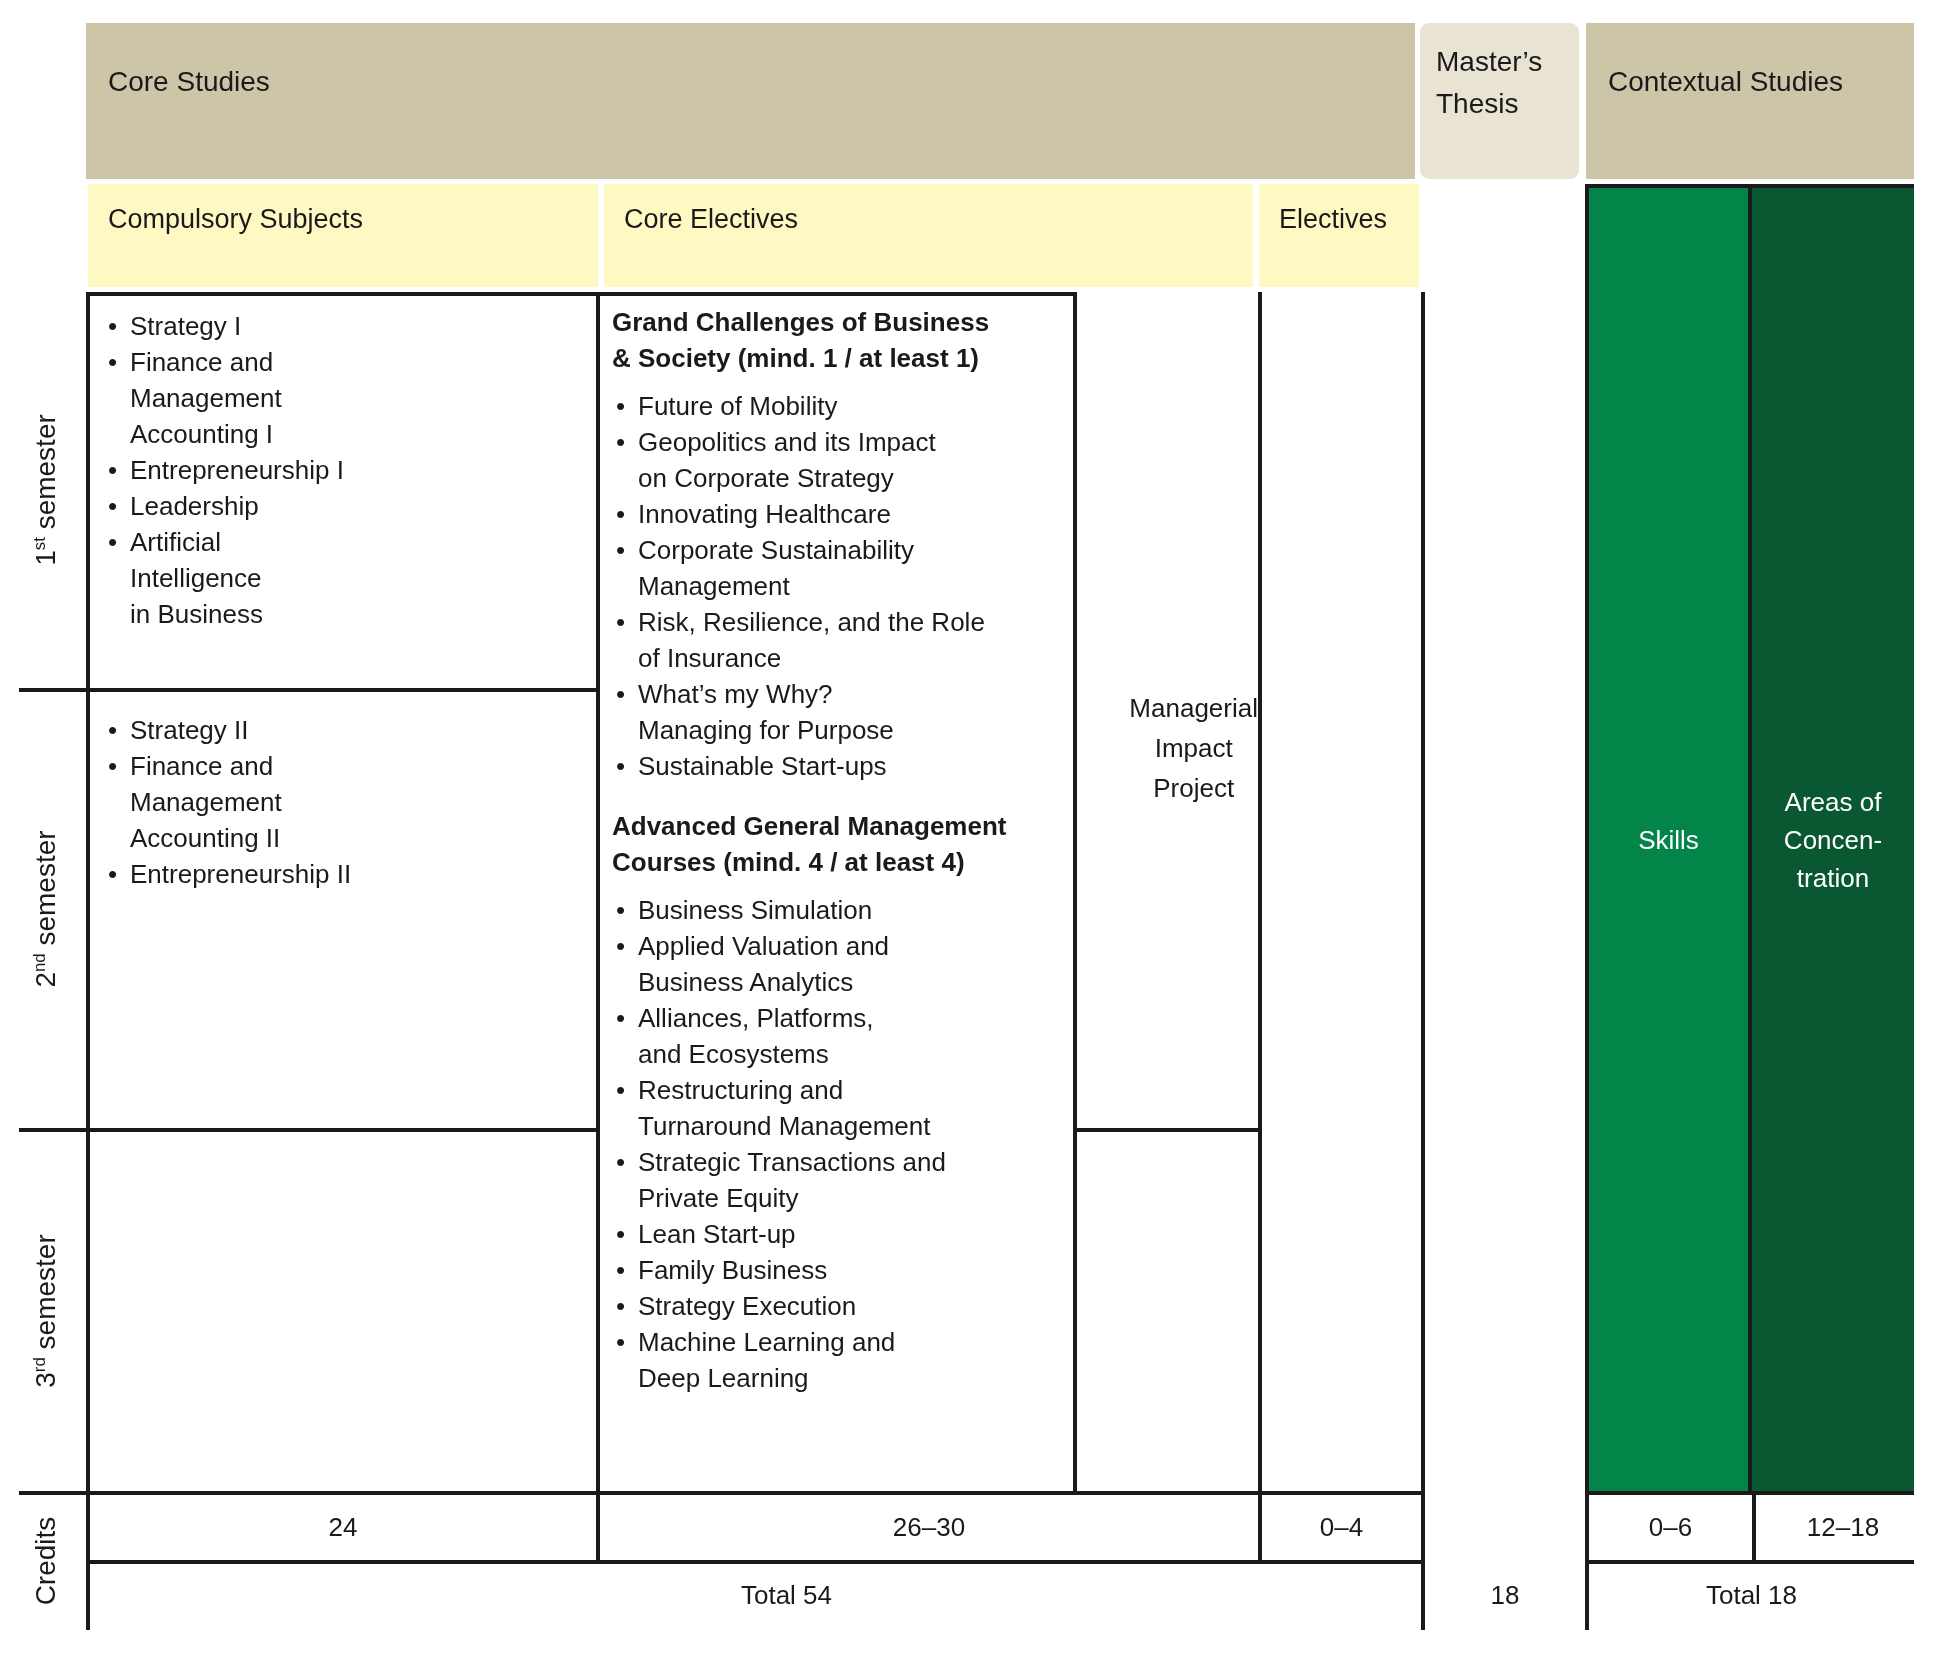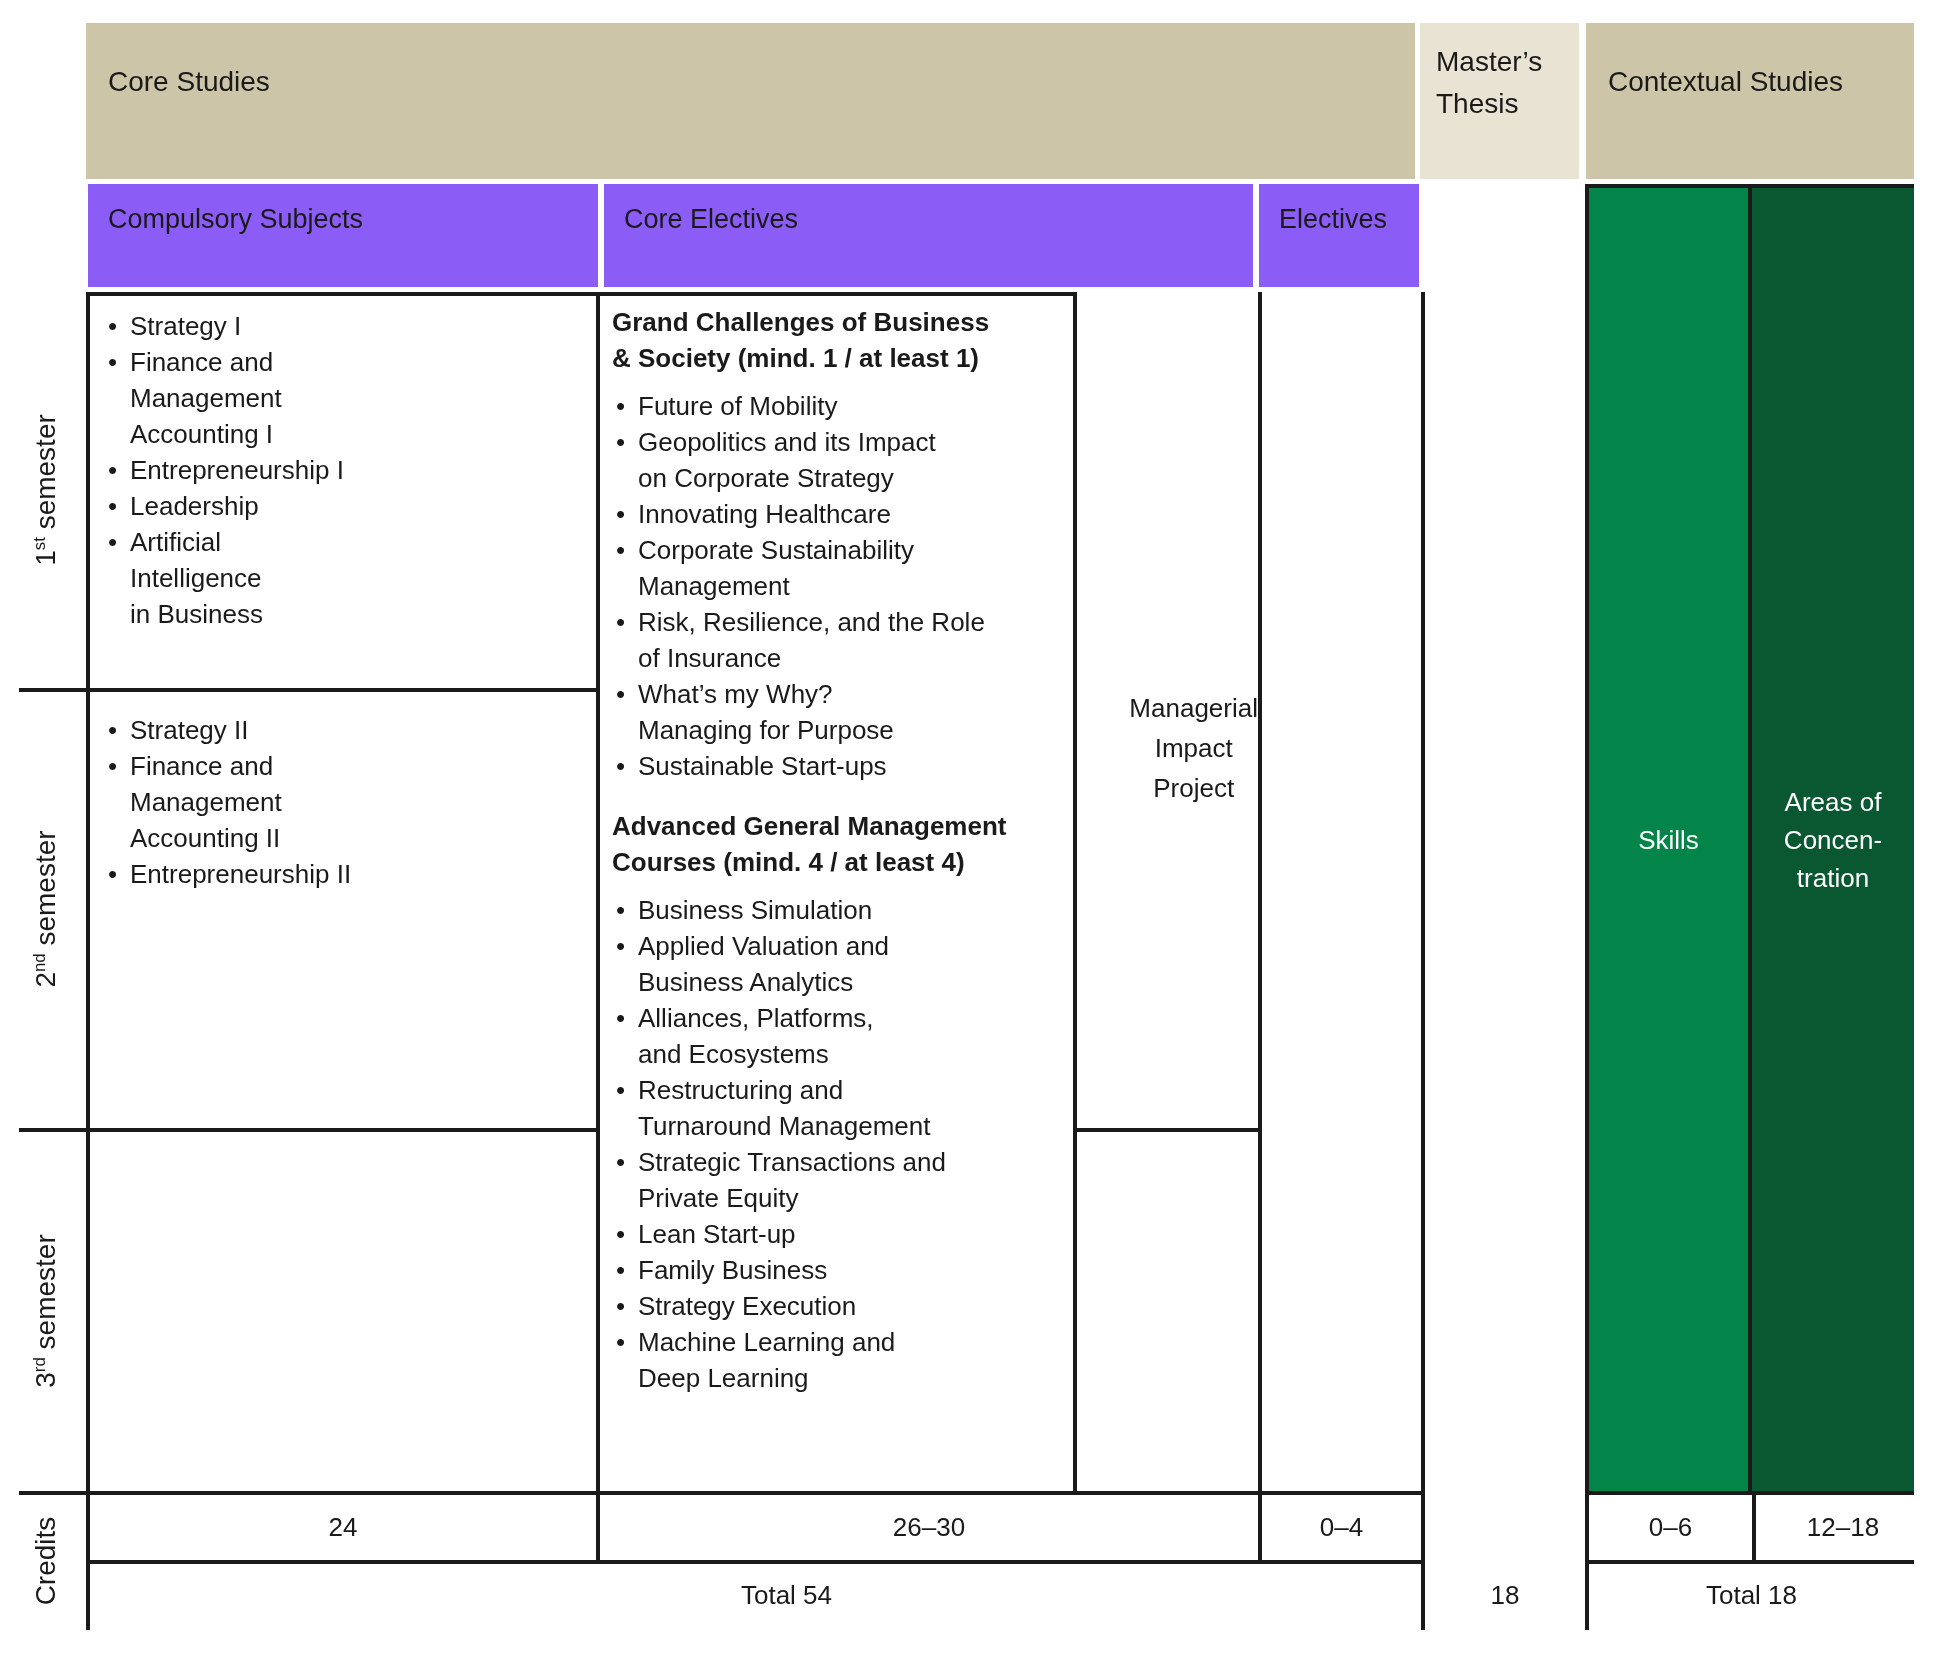--- a/index.html
+++ b/index.html
@@ -4,23 +4,23 @@
 <style>
   html,body{margin:0;padding:0;background:#ffffff;}
   .page{
     position:relative;width:1950px;height:1679px;background:#ffffff;
     font-family:"Liberation Sans", sans-serif;color:#1a1a1a;overflow:hidden;
   }
   .abs{position:absolute;box-sizing:border-box;}
   
   .hdr{font-size:28px;padding:38px 22px;line-height:42px;}
   .box-core-header{left:86px;top:23px;width:1329px;height:156px;background:#cdc5a7;}
-  .box-thesis-header{left:1420px;top:23px;width:159px;height:156px;background:#e9e3d4;padding:18px 16px;}
+  .box-thesis-header{left:1420px;top:23px;width:159px;height:156px;background:#e9e3d4;padding:18px 16px;border-radius:9px;}
   .box-contextual-header{left:1586px;top:23px;width:328px;height:156px;background:#cdc5a7;}
-  .sub{background:#8b5cf6;font-size:27px;padding:20px 20px;}
+  .sub{background:#fef9c3;font-size:27px;padding:20px 20px;}
   .box-compulsory-header{left:88px;top:184px;width:510px;height:103px;}
   .box-core-electives-header{left:604px;top:184px;width:649px;height:103px;}
   .box-electives-header{left:1259px;top:184px;width:160px;height:103px;}
   
   .green-wrap{left:1585px;top:184px;width:329px;height:1311px;border:4px solid #1a1a1a;border-right:none;display:flex;}
   .green-col{display:flex;align-items:center;justify-content:center;color:#ffffff;font-size:26px;line-height:38px;text-align:center;white-space:pre-line;}
   .col-skills{width:163px;background:#038549;border-right:4px solid #1a1a1a;box-sizing:border-box;}
   .col-areas{flex:1;background:#095831;}
   
   .vl,.hl{background:#1a1a1a;}

